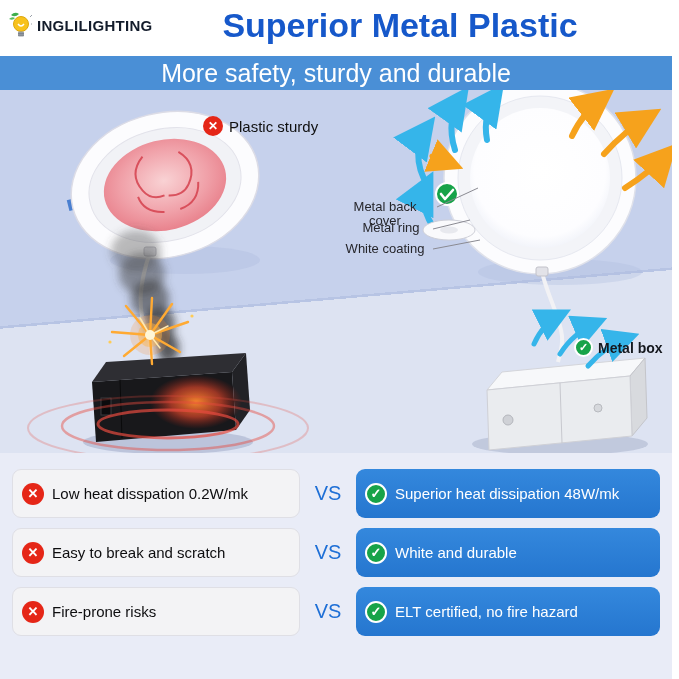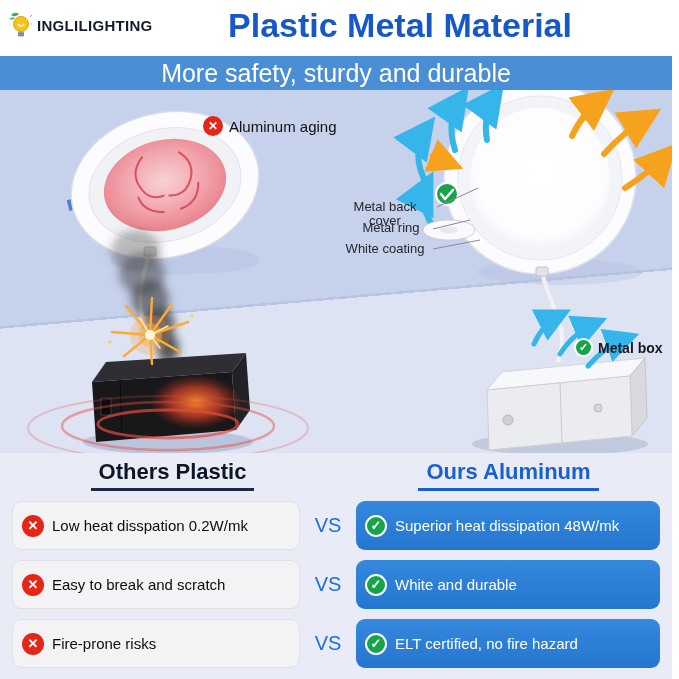--- a/index.html
+++ b/index.html
@@ -68,21 +68,21 @@
         <circle cx="13" cy="13" r="7.5" fill="#f8c21c" stroke="#dca70e" stroke-width="1"></circle>
         <path d="M10,13 q3,4 6,0" stroke="#fff" stroke-width="1.4" fill="none"></path>
         <rect x="10" y="20.5" width="6" height="5" rx="1" fill="#9aa0a8"></rect>
         <line x1="10" y1="22.4" x2="16" y2="22.4" stroke="#7c828a" stroke-width="1"></line>
         <line x1="10" y1="24.2" x2="16" y2="24.2" stroke="#7c828a" stroke-width="1"></line>
         <line x1="22" y1="6" x2="24" y2="4" stroke="#9aa0a8" stroke-width="1"></line>
         <line x1="23" y1="13" x2="25" y2="13" stroke="#9aa0a8" stroke-width="1"></line>
       </svg>
       <span class="logo-text">INGLILIGHTING</span>
     </div>
-    <div class="title">Plastic Metal Material</div>
+    <div class="title">Superior Metal Plastic</div>
   </div>
 
   <div class="banner">
     <span>More safety, sturdy and durable</span>
   </div>
 
   <div class="scene">
     <svg class="art" width="679" height="363" viewBox="0 0 679 363">
       <defs>
         <radialGradient id="pinkGlow" cx="50%" cy="45%" r="65%">
@@ -232,40 +232,32 @@
 
       <g stroke="#35b5ea" stroke-width="5" fill="none" stroke-linecap="round">
         <path d="M534,254 C540,240 550,230 562,224" marker-end="url(#ab)"></path>
         <path d="M560,264 C570,248 584,238 598,232" marker-end="url(#ab)"></path>
         <path d="M588,276 C600,262 616,252 630,247" marker-end="url(#ab)"></path>
       </g>
     </svg>
 
     <div class="scene-label label-plastic">
       <span class="x-icon small">✕</span>
-      <span>Aluminum aging</span>
+      <span>Plastic sturdy</span>
     </div>
     <div class="minilabel" id="lbl-backcover">Metal back cover</div>
     <div class="minilabel" id="lbl-ring">Metal ring</div>
     <div class="minilabel" id="lbl-coating">White coating</div>
     <div class="scene-label label-metalbox">
       <span class="check-icon small">✓</span>
       <span>Metal box</span>
     </div>
   </div>
 
   <div class="compare">
-    <div class="headings">
-      <div>
-          <div class="heading others" style="margin:0 auto;width:max-content">Others Plastic</div>
-        </div>
-      <div>
-          <div class="heading ours" style="margin:0 auto;width:max-content">Ours Aluminum</div>
-        </div>
-    </div>
 
     <div class="cmp-row">
       <div class="cmp-left">
         <span class="x-icon">✕</span>
         <span>Low heat disspation 0.2W/mk</span>
       </div>
       <div class="cmp-vs">VS</div>
       <div class="cmp-right">
         <span class="check-icon">✓</span>
         <span>Superior heat dissipation 48W/mk</span>

